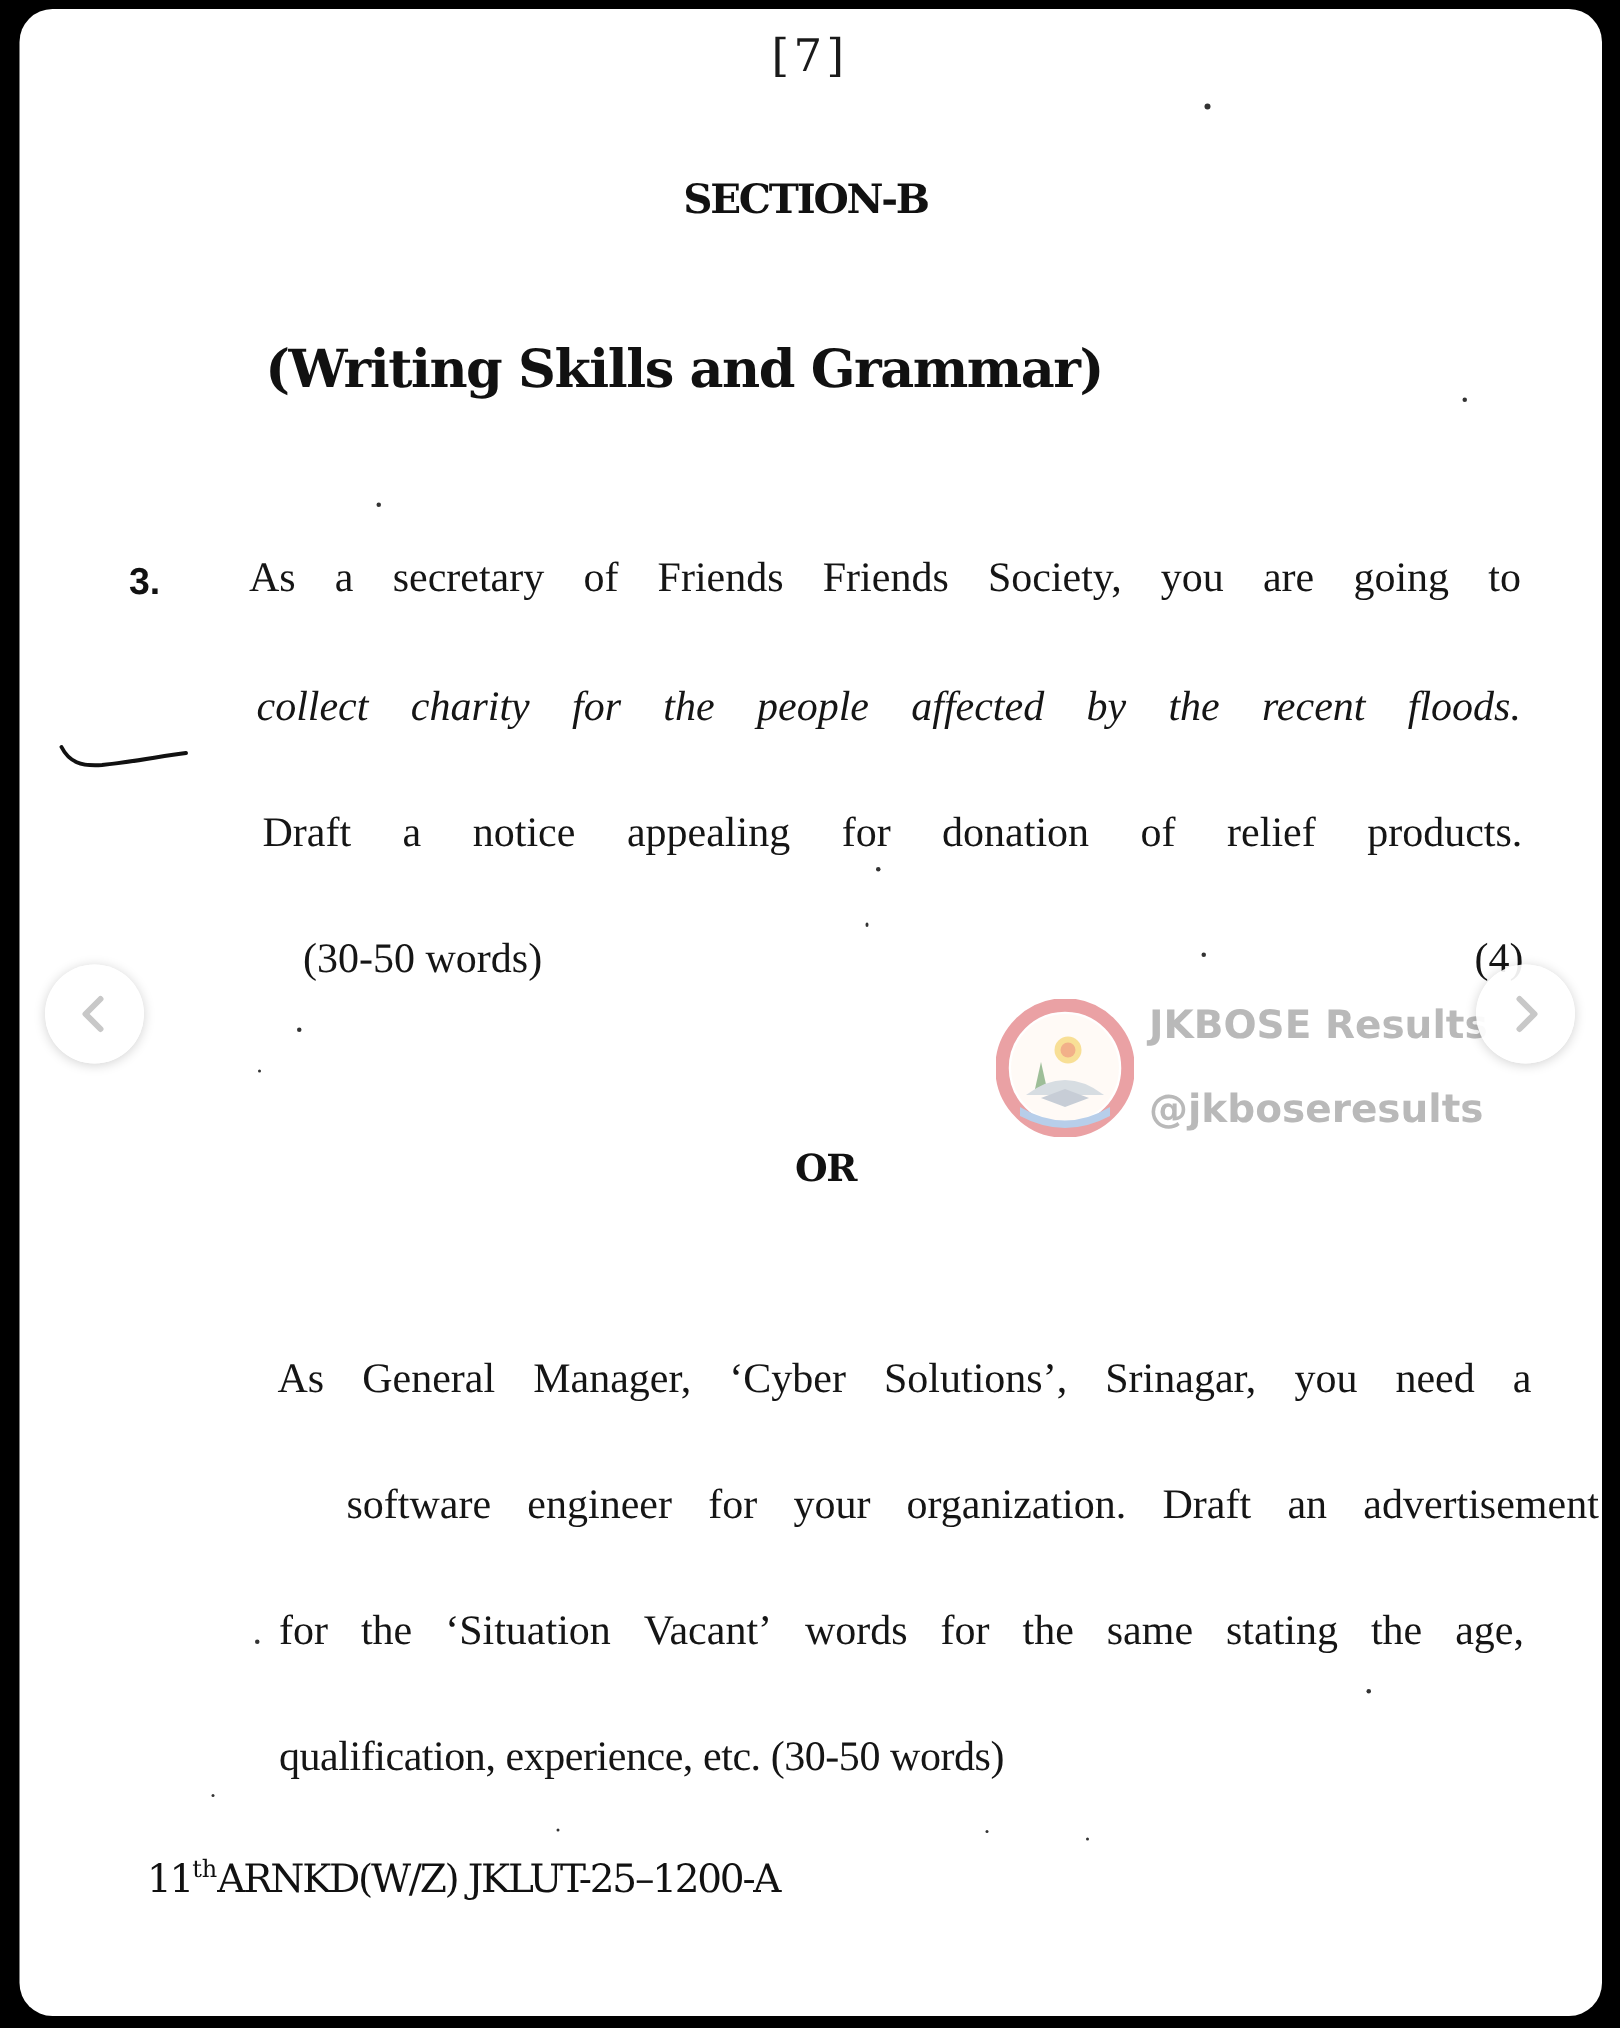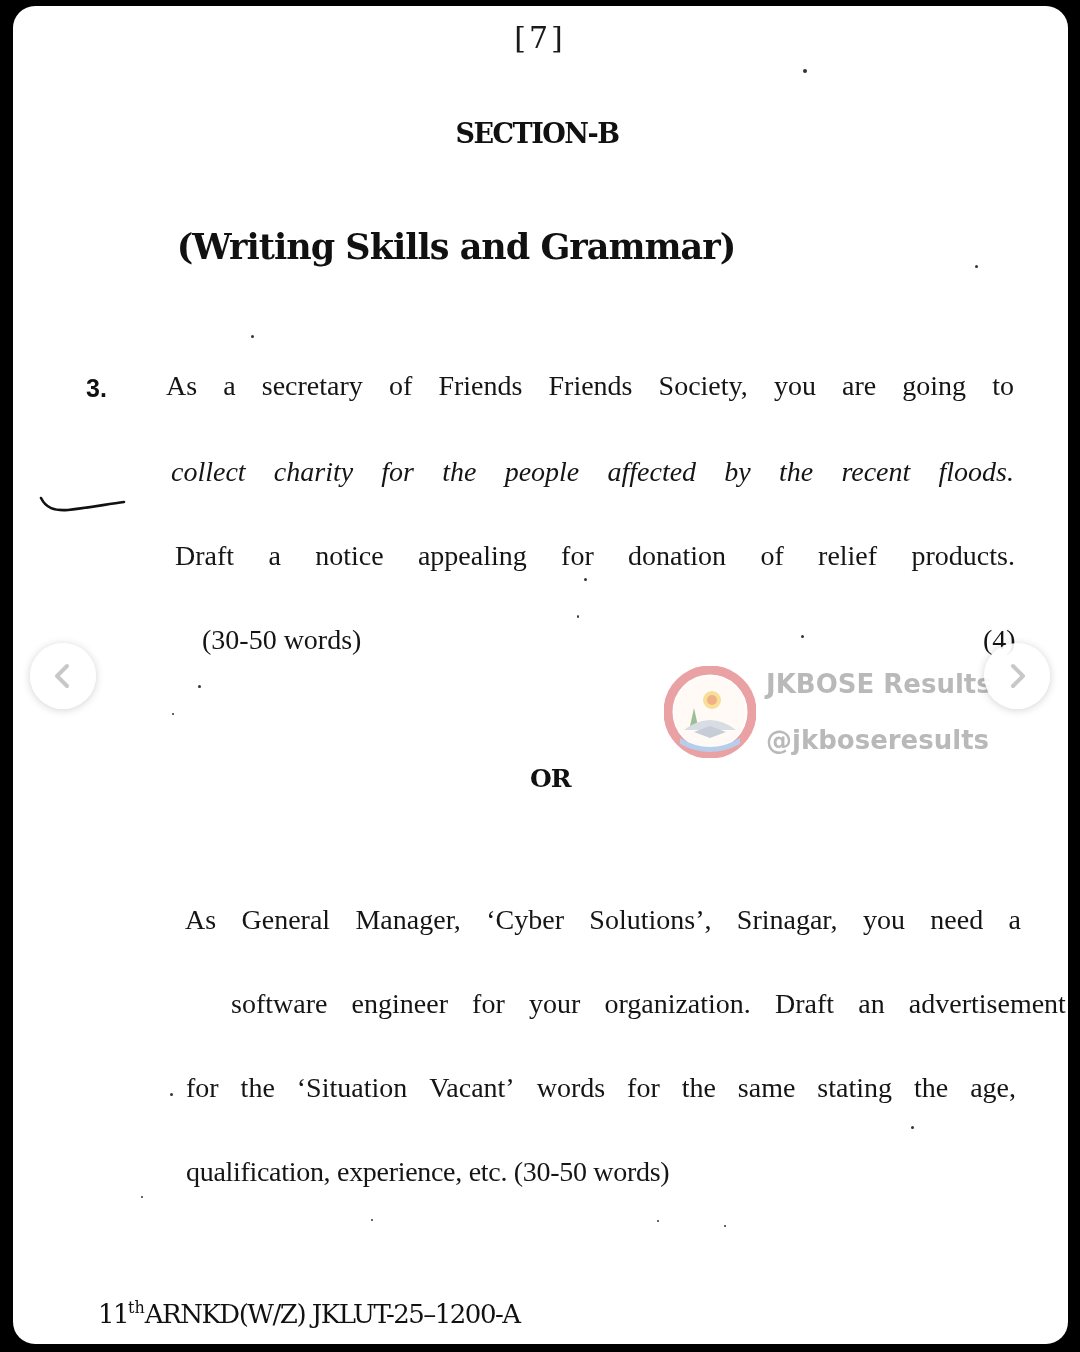--- a/index.html
+++ b/index.html
@@ -79,21 +79,21 @@
     }
     .or-label {
       left: 530px; top: 764px;
       font-family: "DejaVu Serif", serif;
       font-weight: bold;
       font-size: 25px;
       letter-spacing: -1px;
       color: #111;
     }
     .footer-code {
-      left: 98px; top: 1298px;
+      left: 98px; top: 1236px;
       font-family: "DejaVu Serif", serif;
       font-size: 26px;
       letter-spacing: -1.5px;
       color: #111;
     }
     .footer-code sup { font-size: 16px; vertical-align: 10px; letter-spacing: 0; }
 
     .nav-btn {
       position: absolute;
       width: 66px; height: 66px;

